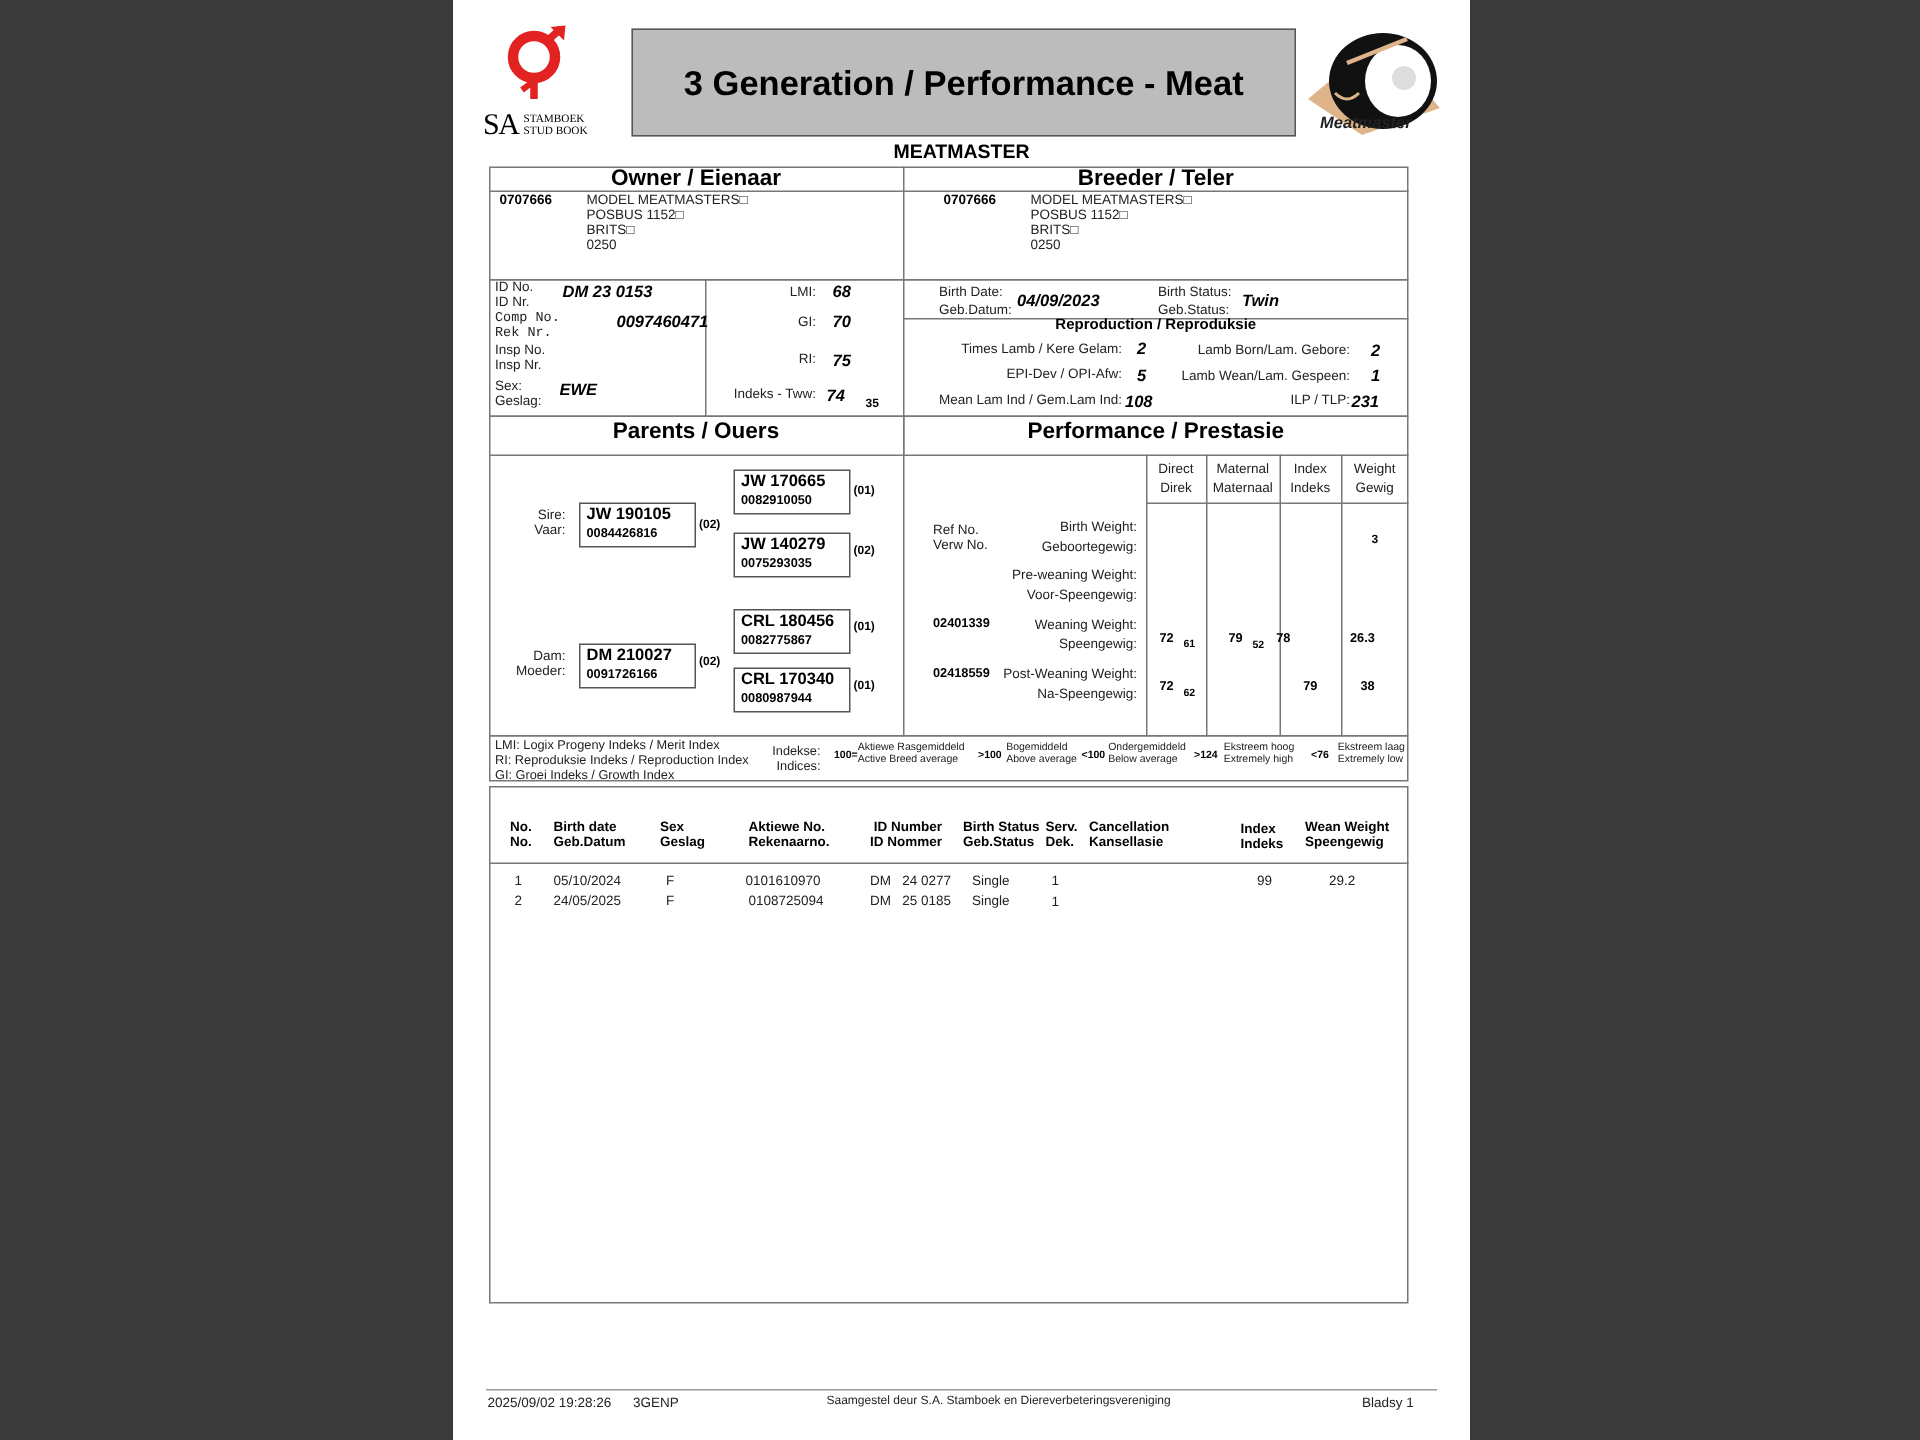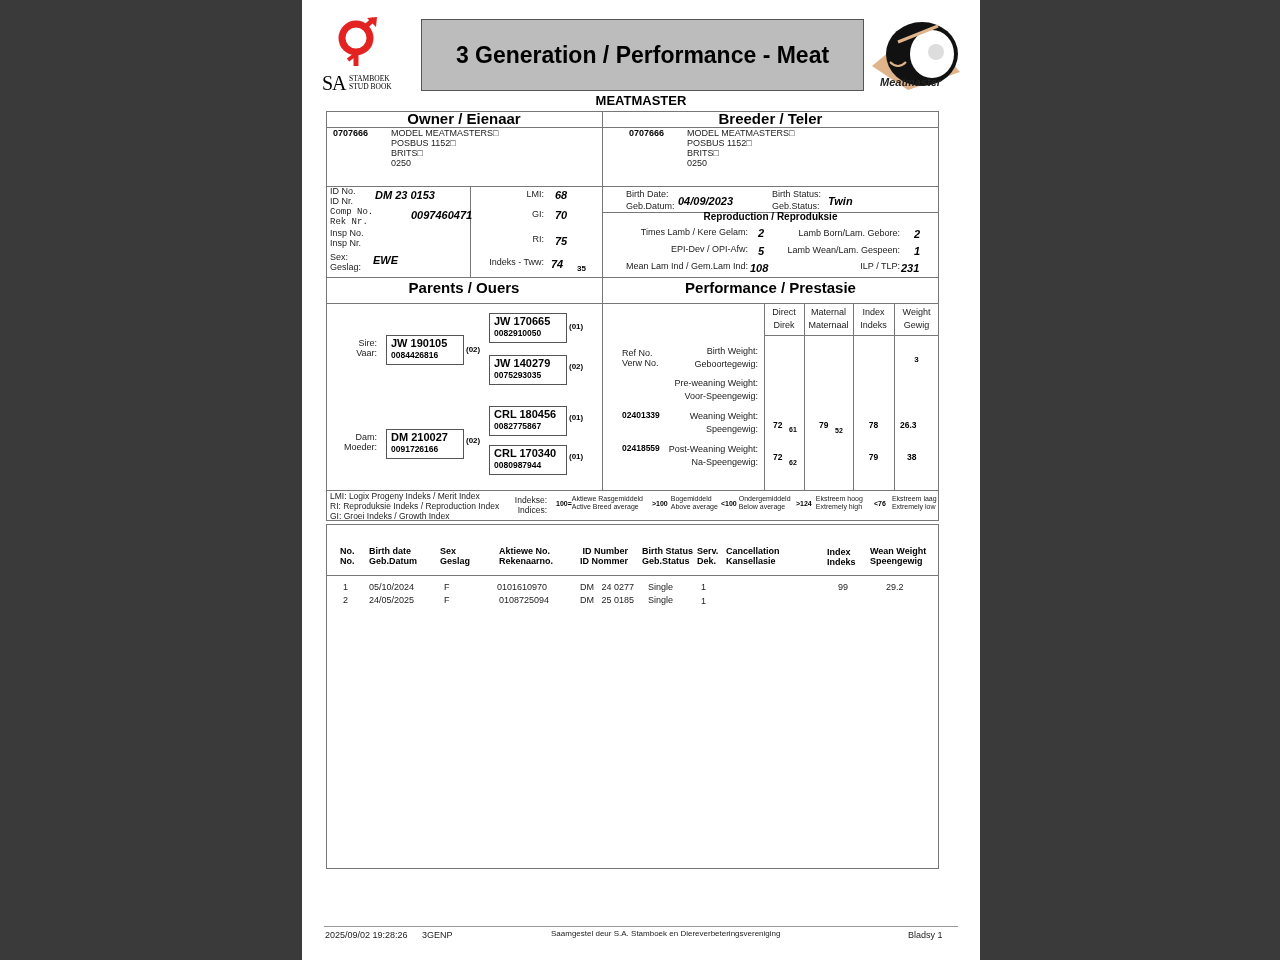--- a/index.html
+++ b/index.html
@@ -237,21 +237,21 @@
 
   <div class="abs b9" style="left:320px;top:410px;font-size:8.5px;">02401339</div>
   <div class="abs sm r" style="left:340px;top:410px;width:116px;line-height:13px;">
       <div>Weaning Weight:</div>
       <div>Speengewig:</div>
     </div>
   <div class="abs b9" style="left:471px;top:420px;font-size:8.5px;">72</div>
   <div class="abs b9" style="left:487px;top:426px;font-size:7px;">61</div>
   <div class="abs b9" style="left:517px;top:420px;font-size:8.5px;">79</div>
   <div class="abs b9" style="left:533px;top:427px;font-size:7px;">52</div>
-  <div class="abs b9 c" style="left:551px;top:420px;width:41px;font-size:8.5px;">78</div>
+  <div class="abs b9 c" style="left:533px;top:420px;width:41px;font-size:8.5px;">78</div>
   <div class="abs b9" style="left:598px;top:420px;font-size:8.5px;">26.3</div>
 
   <div class="abs b9" style="left:320px;top:443px;font-size:8.5px;">02418559</div>
   <div class="abs sm r" style="left:340px;top:443px;width:116px;line-height:13px;">
       <div>Post-Weaning Weight:</div>
       <div>Na-Speengewig:</div>
     </div>
   <div class="abs b9" style="left:471px;top:452px;font-size:8.5px;">72</div>
   <div class="abs b9" style="left:487px;top:459px;font-size:7px;">62</div>
   <div class="abs b9 c" style="left:551px;top:452px;width:41px;font-size:8.5px;">79</div>

